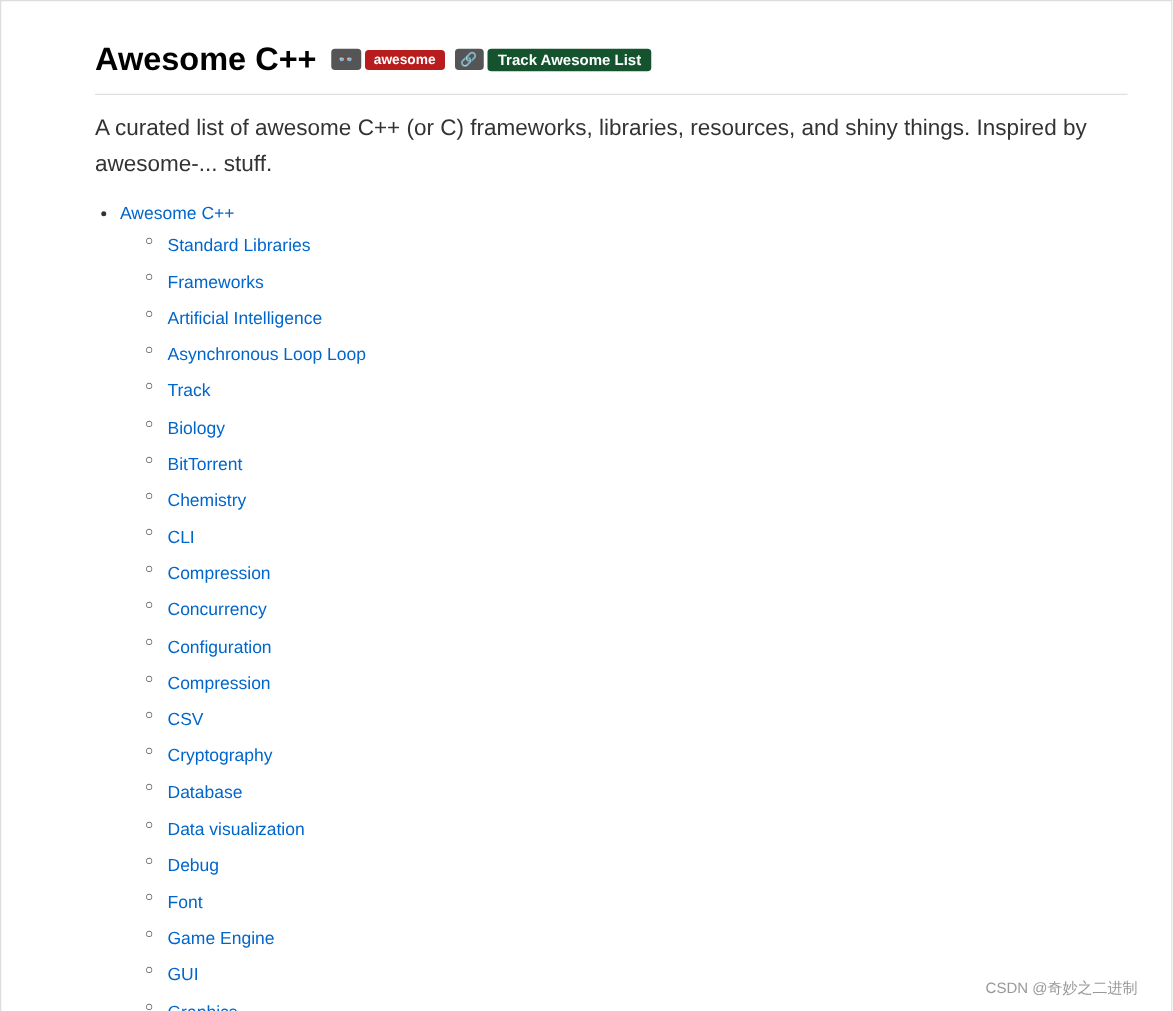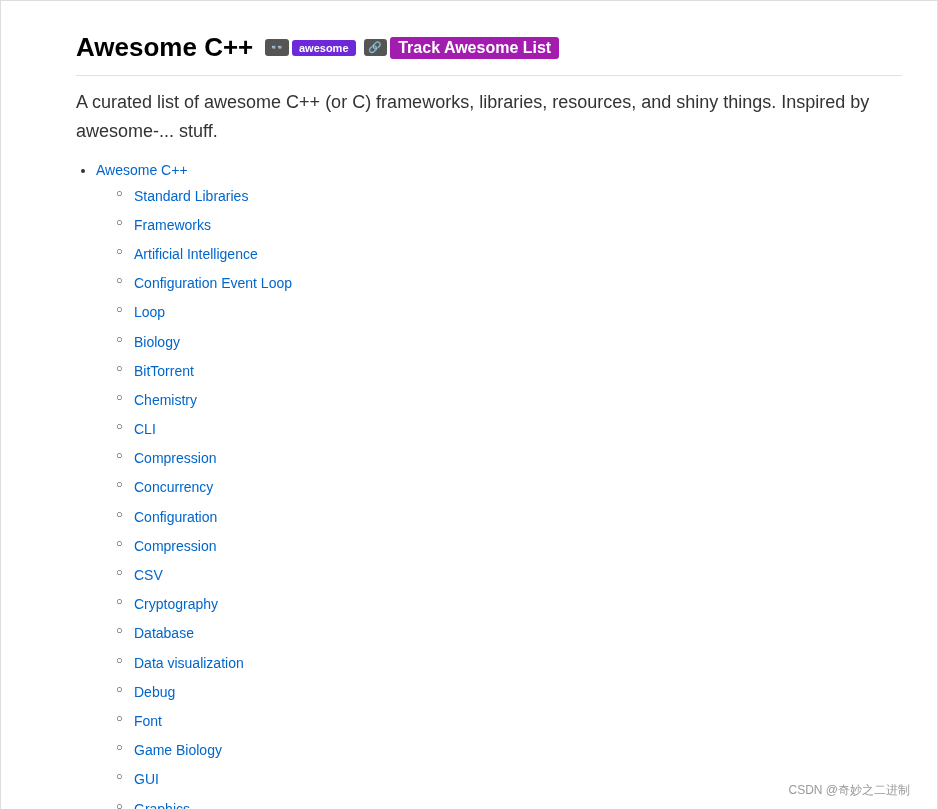--- a/index.html
+++ b/index.html
@@ -55,21 +55,21 @@
       color: #fff;
       padding: 2px 5px;
       border-radius: 3px;
       font-size: 11px;
       font-weight: bold;
       display: inline-flex;
       align-items: center;
     }
 
     .badge-awesome-label {
-      background: #6d28d9;
+      background: #b91c1c;
       color: #fff;
       padding: 2px 7px;
       border-radius: 3px;
       font-size: 11px;
       font-weight: bold;
     }
 
     .badge-track {
       display: inline-flex;
       align-items: center;
@@ -78,25 +78,25 @@
 
     .badge-track-icon {
       background: #555;
       color: #fff;
       padding: 2px 5px;
       border-radius: 3px;
       font-size: 11px;
     }
 
     .badge-track-label {
-      background: #a21caf;
+      background: #14532d;
       color: #fff;
       padding: 2px 8px;
       border-radius: 3px;
-      font-size: 16px;
+      font-size: 12px;
       font-weight: bold;
     }
 
     .description {
       margin: 12px 0 16px 0;
       color: #333;
       font-size: 18px;
       line-height: 1.6;
     }
 
@@ -175,37 +175,37 @@
     <p class="description">A curated list of awesome C++ (or C) frameworks, libraries, resources, and shiny things. Inspired by awesome-... stuff.</p>
 
     <ul class="main-list">
       <li>
         <a href="#">Awesome C++</a>
 
         <ul class="sub-list" id="sub-list-container">
         <li><a href="#">Standard Libraries</a></li>
             <li><a href="#">Frameworks</a></li>
             <li><a href="#">Artificial Intelligence</a></li>
-            <li><a href="#">Configuration Event Loop</a></li>
-            <li><a href="#">Loop</a></li>
+            <li><a href="#">Asynchronous Loop Loop</a></li>
+            <li><a href="#">Track</a></li>
             <li><a href="#">Biology</a></li>
             <li><a href="#">BitTorrent</a></li>
             <li><a href="#">Chemistry</a></li>
             <li><a href="#">CLI</a></li>
             <li><a href="#">Compression</a></li>
             <li><a href="#">Concurrency</a></li>
             <li><a href="#">Configuration</a></li>
             <li><a href="#">Compression</a></li>
             <li><a href="#">CSV</a></li>
             <li><a href="#">Cryptography</a></li>
             <li><a href="#">Database</a></li>
             <li><a href="#">Data visualization</a></li>
             <li><a href="#">Debug</a></li>
             <li><a href="#">Font</a></li>
-            <li><a href="#">Game Biology</a></li>
+            <li><a href="#">Game Engine</a></li>
             <li><a href="#">GUI</a></li>
             <li><a href="#">Graphics</a></li>
           </ul>
       </li>
     </ul>
 
   </div>
 </div>
 
 <div class="watermark">CSDN @奇妙之二进制</div>

